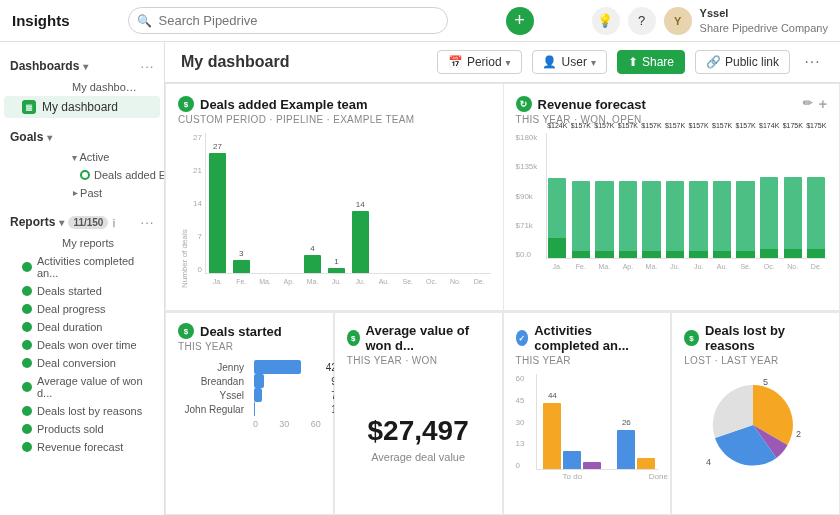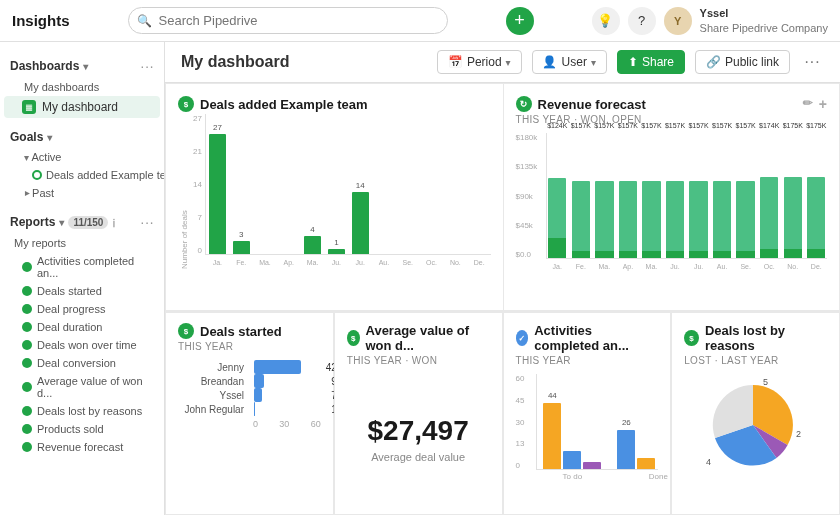--- a/index.html
+++ b/index.html
@@ -25,21 +25,21 @@
     
     .sidebar { width: 165px; background: #fff; border-right: 1px solid #e0e0e0; padding: 8px 0; overflow-y: auto; flex-shrink: 0; font-size: 12px; }
     .sidebar-section { padding: 4px 0; }
     .sidebar-header { display: flex; align-items: center; justify-content: space-between; padding: 4px 10px; cursor: pointer; }
     .sidebar-header-label { font-weight: 600; font-size: 12px; color: #333; display: flex; align-items: center; gap: 4px; }
     .sidebar-dots { color: #999; font-size: 14px; }
     .sidebar-item { display: flex; align-items: center; padding: 4px 10px 4px 18px; cursor: pointer; gap: 6px; border-radius: 4px; margin: 0 4px; }
     .sidebar-item.active { background: #e8f4ee; }
     .sidebar-item-icon { width: 14px; height: 14px; border-radius: 3px; background: #21a447; display: flex; align-items: center; justify-content: center; color: #fff; font-size: 8px; flex-shrink: 0; }
     .sidebar-item-label { color: #333; font-size: 12px; white-space: nowrap; overflow: hidden; text-overflow: ellipsis; }
-    .sidebar-sub-item { padding: 3px 24px 3px 24px; cursor: pointer; color: #555; font-size: 11px; white-space: nowrap; overflow: hidden; text-overflow: ellipsis; }
+    .sidebar-sub-item { padding: 3px 24px 3px 24px; cursor: pointer; color: #555; font-size: 11px; white-space: nowrap; overflow: hidden; text-overflow: ellipsis; margin-left: 48px; }
     .goals-section .sidebar-header { }
     .chevron { font-size: 10px; color: #777; }
     .reports-badge { background: #e0e0e0; border-radius: 8px; padding: 1px 5px; font-size: 10px; color: #555; }
     .info-icon { color: #aaa; font-size: 11px; }
     .sidebar-report-item { display: flex; align-items: center; padding: 3px 10px 3px 22px; cursor: pointer; gap: 5px; font-size: 11px; color: #555; }
     .report-dot { width: 10px; height: 10px; background: #21a447; border-radius: 50%; flex-shrink: 0; }
     .report-dot-circle { width: 10px; height: 10px; border: 2px solid #21a447; border-radius: 50%; flex-shrink: 0; }
 
     
     .content { flex: 1; overflow-y: auto; background: #f5f5f5; }
@@ -189,20 +189,21 @@
   <div class="header-btn share"><span>⬆</span> Share</div>
   <div class="header-btn"><span>🔗</span> Public link</div>
   <span class="header-dots">···</span>
 </div>
       <div style="display: grid; grid-template-columns: 1fr 1fr; flex: 1 1 0%; overflow: hidden;">
         <div class="widget" style="border-right: none;">
   <div class="widget-title">
     <div class="widget-icon" style="font-size:8px;">$</div>
     <span>Deals added Example team</span>
   </div>
+  <div class="widget-subtitle">CUSTOM PERIOD · PIPELINE · EXAMPLE TEAM</div>
   <div style="display:flex; height:155px;">
     <div style="writing-mode:vertical-rl; transform:rotate(180deg); font-size:8px; color:#aaa; white-space:nowrap; padding-right:2px; flex-shrink:0;">Number of deals</div>
     <div style="position:relative; flex:1; padding-bottom:14px;">
       <div style="position:absolute; left:0; top:0; bottom:14px; display:flex; flex-direction:column; justify-content:space-between; font-size:8px; color:#aaa; text-align:right; padding-right:3px; width:16px;">
         <span>27</span>
                 <span>21</span>
                 <span>14</span>
                 <span>7</span>
                 <span>0</span>
       </div>
@@ -277,21 +278,21 @@
       <span style="color:#aaa; cursor:pointer; font-size:12px;">✏</span>
       <span style="color:#aaa; cursor:pointer; font-size:14px;">+</span>
     </span>
   </div>
   <div class="widget-subtitle">THIS YEAR · WON, OPEN</div>
   <div style="position:relative; height:140px; padding-left:30px; padding-bottom:14px;">
     <div style="position:absolute; left:0; top:0; bottom:14px; display:flex; flex-direction:column; justify-content:space-between; font-size:8px; color:#aaa;">
       <span>$180k</span>
               <span>$135k</span>
               <span>$90k</span>
-              <span>$45k</span>
+              <span>$71k</span>
               <span>$0.0</span>
     </div>
     <div id="rev-bars2" style="display:flex; align-items:flex-end; height:100%; gap:2px; border-left:1px solid #e0e0e0; border-bottom:1px solid #e0e0e0;">
               <div style="flex: 1 1 0%; display: flex; flex-direction: column; align-items: center; justify-content: flex-end; height: 100%; position: relative;">
                 <div style="position: absolute; top: -11px; font-size: 7px; color: rgb(51, 51, 51); text-align: center; width: 140%; left: -20%; font-weight: 500;">$124K</div>
                 <div style="width: 85%; background: rgb(75, 191, 132); height: 60.5px; border-radius: 1px 1px 0px 0px;"></div>
                 <div style="width: 85%; background: rgb(33, 164, 71); height: 19.8px;"></div>
                 <div style="font-size: 7px; color: rgb(170, 170, 170); position: absolute; bottom: -12px; white-space: nowrap;">Ja.</div>
               </div>
               <div style="flex: 1 1 0%; display: flex; flex-direction: column; align-items: center; justify-content: flex-end; height: 100%; position: relative;">

